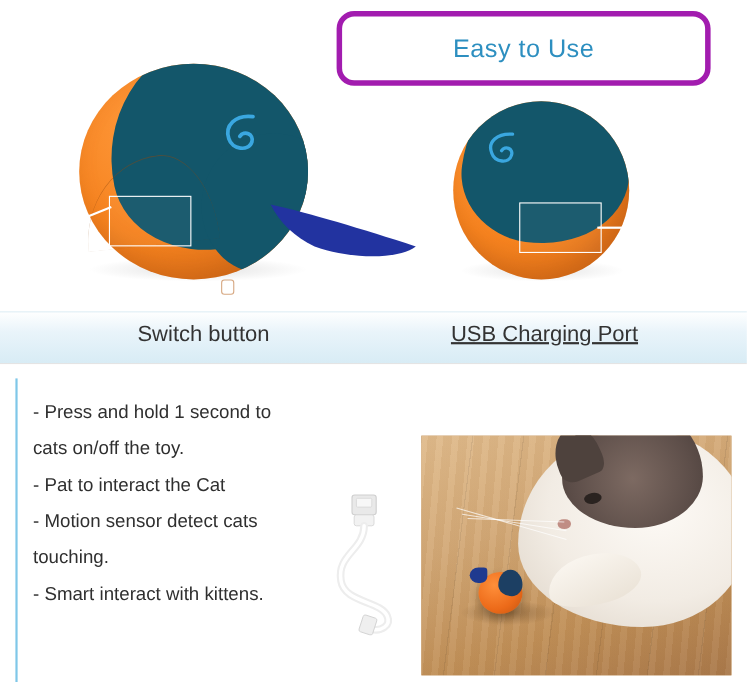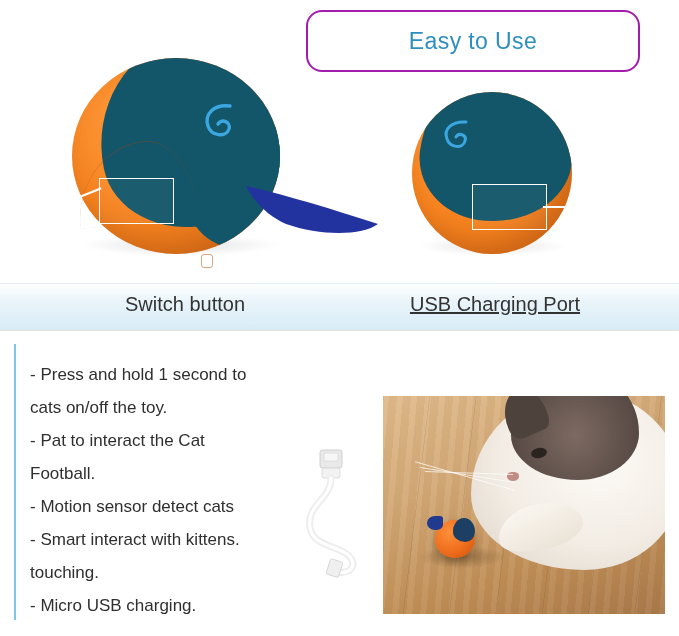--- a/index.html
+++ b/index.html
@@ -22,21 +22,21 @@
     background: #ffffff;
   }
 
   
   .title-pill {
     position: absolute;
     left: 306px;
     top: 10px;
     width: 330px;
     height: 58px;
-    border: 2px solid #a21caf;
+    border: 5px solid #a21caf;
     border-radius: 16px;
     background: #ffffff;
     display: flex;
     align-items: center;
     justify-content: center;
   }
   .title-pill .title-text {
     color: #2d8fc0;
     font-size: 23px;
     letter-spacing: 0.4px;
@@ -439,25 +439,23 @@
   </div>
 
   <div class="lower">
     <div class="hairline"></div>
     <div class="left-rule"></div>
 
     <div class="bullets">
       <p>- Press and hold 1 second to</p>
       <p>cats on/off the toy.</p>
       <p>-  Pat to interact the Cat</p>
-      <p>Football.</p>
       <p>- Motion sensor detect cats</p>
+      <p>touching.</p>
       <p>- Smart interact with kittens.</p>
-      <p>touching.</p>
-      <p>- Micro USB charging.</p>
     </div>
 
     <svg class="cable" viewBox="0 0 90 130">
       <g>
         <rect x="20" y="2" width="22" height="18" rx="2.5" fill="#e9e9e9" stroke="#cfcfcf" stroke-width="1"></rect>
         <rect x="24" y="5" width="14" height="8" rx="1" fill="#f7f7f7" stroke="#d8d8d8" stroke-width="0.8"></rect>
         <rect x="22" y="20" width="18" height="10" rx="2" fill="#f2f2f2" stroke="#d6d6d6" stroke-width="0.8"></rect>
         <path d="M31 30 C31 52, 6 56, 10 80 C13 100, 46 98, 52 112 C56 121, 46 126, 38 124" fill="none" stroke="#ededed" stroke-width="7" stroke-linecap="round"></path>
         <path d="M31 30 C31 52, 6 56, 10 80 C13 100, 46 98, 52 112 C56 121, 46 126, 38 124" fill="none" stroke="#ffffff" stroke-width="3.2" stroke-linecap="round"></path>
         <rect x="28" y="112" width="13" height="16" rx="2" fill="#efefef" stroke="#d2d2d2" stroke-width="0.8" transform="rotate(18 34 120)"></rect>

